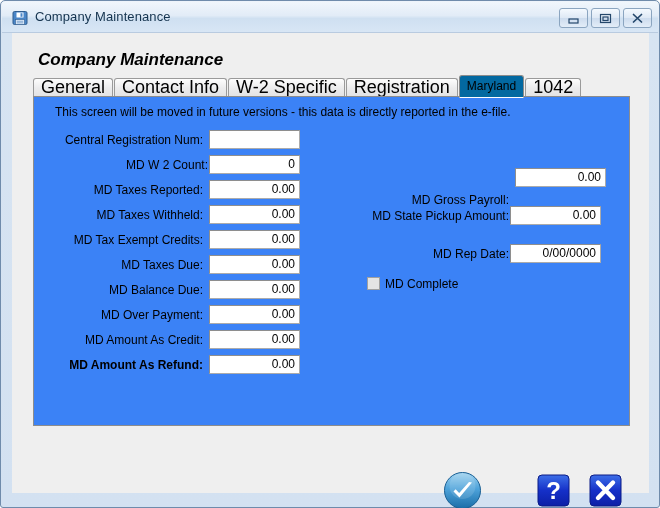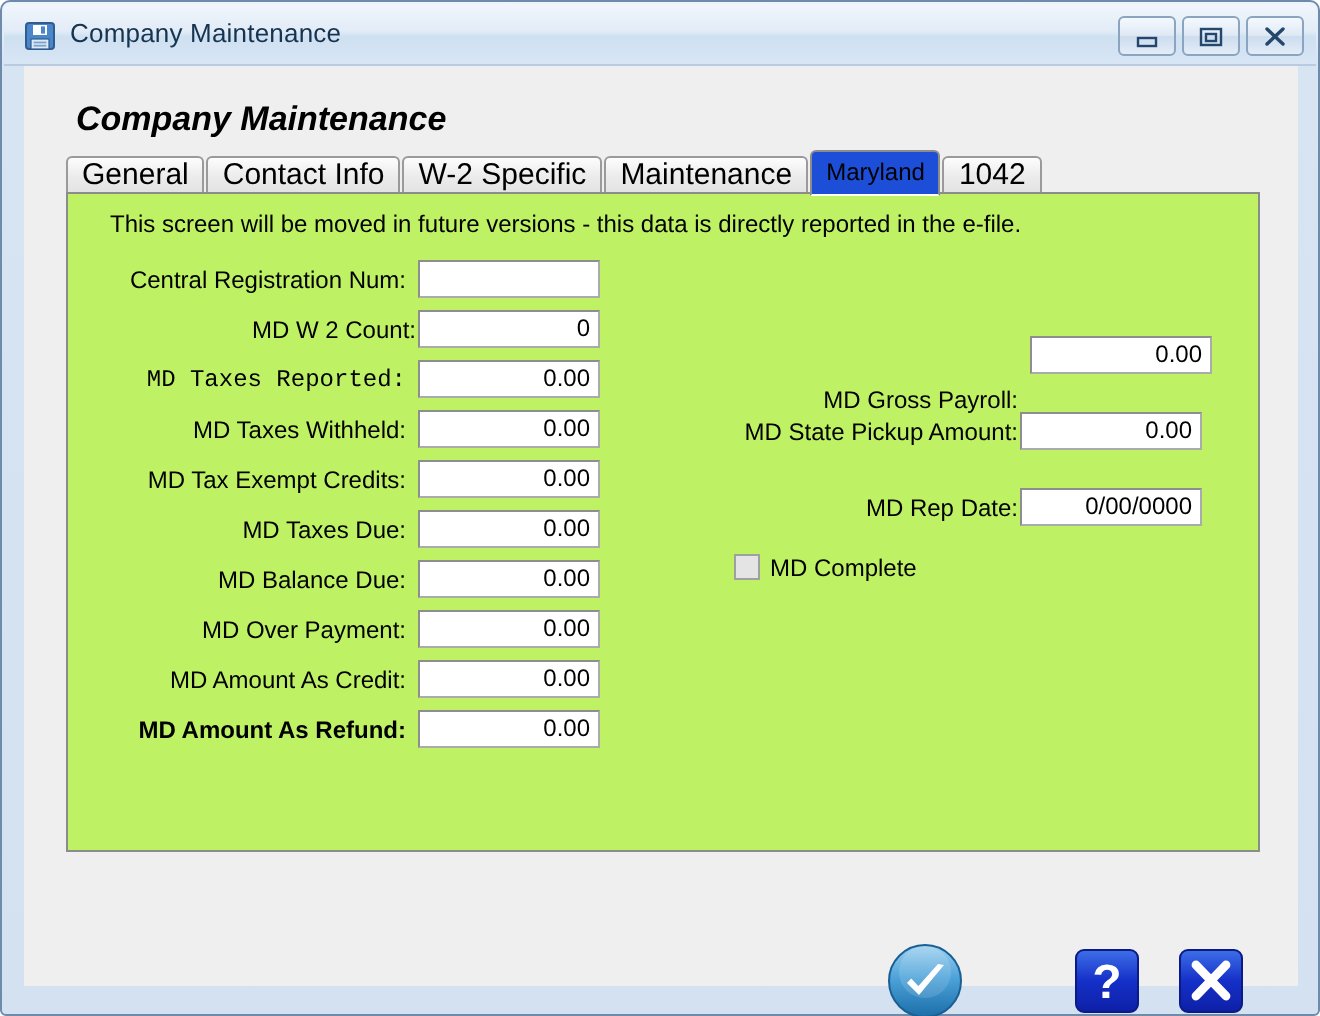--- a/index.html
+++ b/index.html
@@ -97,50 +97,50 @@
     left: 21px; top: 42px;
     height: 22px;
     display: flex;
     align-items: flex-end;
   }
   .tab {
     height: 19px;
     box-sizing: border-box;
     padding: 0 7px;
     margin-right: 1px;
-    font-size: 15px;
+    font-size: 18px;
     color: #000;
     line-height: 17px;
     background: linear-gradient(to bottom, #fdfdfd 0%, #ececed 50%, #e2e2e3 100%);
     border: 1px solid #9a9a9a;
     border-bottom: none;
     border-radius: 3px 3px 0 0;
     white-space: nowrap;
     cursor: default;
   }
   .tab.active {
     height: 23px;
     line-height: 21px;
-    background: #1d4ed8;
+    background: #0369a1;
     border: 1px solid #8c8c8c;
     border-bottom: 1px solid #ffffff;
     position: relative;
     z-index: 3;
     margin-bottom: -1px;
     font-size: 12px;
   }
 
   
   .tabpanel {
     position: absolute;
     left: 21px; top: 63px;
     width: 597px;
     height: 330px;
     box-sizing: border-box;
-    background: #bef264;
+    background: #3b82f6;
     border: 1px solid #8c8c8c;
     z-index: 1;
   }
 
   .notice {
     position: absolute;
     left: 21px; top: 8px;
     font-size: 12px;
     color: #000;
     white-space: nowrap;
@@ -253,32 +253,32 @@
   </div>
 
   <div class="client">
 
     <div class="page-title">Company Maintenance</div>
 
     <div class="tabstrip">
       <div class="tab">General</div>
       <div class="tab">Contact Info</div>
       <div class="tab">W-2 Specific</div>
-      <div class="tab">Maintenance</div>
+      <div class="tab">Registration</div>
       <div class="tab active">Maryland</div>
       <div class="tab">1042</div>
     </div>
 
     <div class="tabpanel">
 
       <div class="notice">This screen will be moved in future versions - this data is directly reported in the e-file.</div>
 
       <div class="field-label" style="left:19px; top:36px; width:150px;">Central Registration Num:</div>
       <div class="field-label" style="left:24px; top:61px; width:150px;">MD W 2 Count:</div>
-      <div class="field-label" style="left:19px; top:86px; width:150px;font-family:Liberation Mono, monospace;">MD Taxes Reported:</div>
+      <div class="field-label" style="left:19px; top:86px; width:150px;">MD Taxes Reported:</div>
       <div class="field-label" style="left:19px; top:111px; width:150px;">MD Taxes Withheld:</div>
       <div class="field-label" style="left:19px; top:136px; width:150px;">MD Tax Exempt Credits:</div>
       <div class="field-label" style="left:19px; top:161px; width:150px;">MD Taxes Due:</div>
       <div class="field-label" style="left:19px; top:186px; width:150px;">MD Balance Due:</div>
       <div class="field-label" style="left:19px; top:211px; width:150px;">MD Over Payment:</div>
       <div class="field-label" style="left:19px; top:236px; width:150px;">MD Amount As Credit:</div>
       <div class="field-label" style="left:19px; top:261px; width:150px;font-weight:bold;">MD Amount As Refund:</div>
 
       <div class="textbox left" style="left:175px; top:33px; width:91px;"></div>
       <div class="textbox" style="left:175px; top:58px; width:91px;">0</div>

